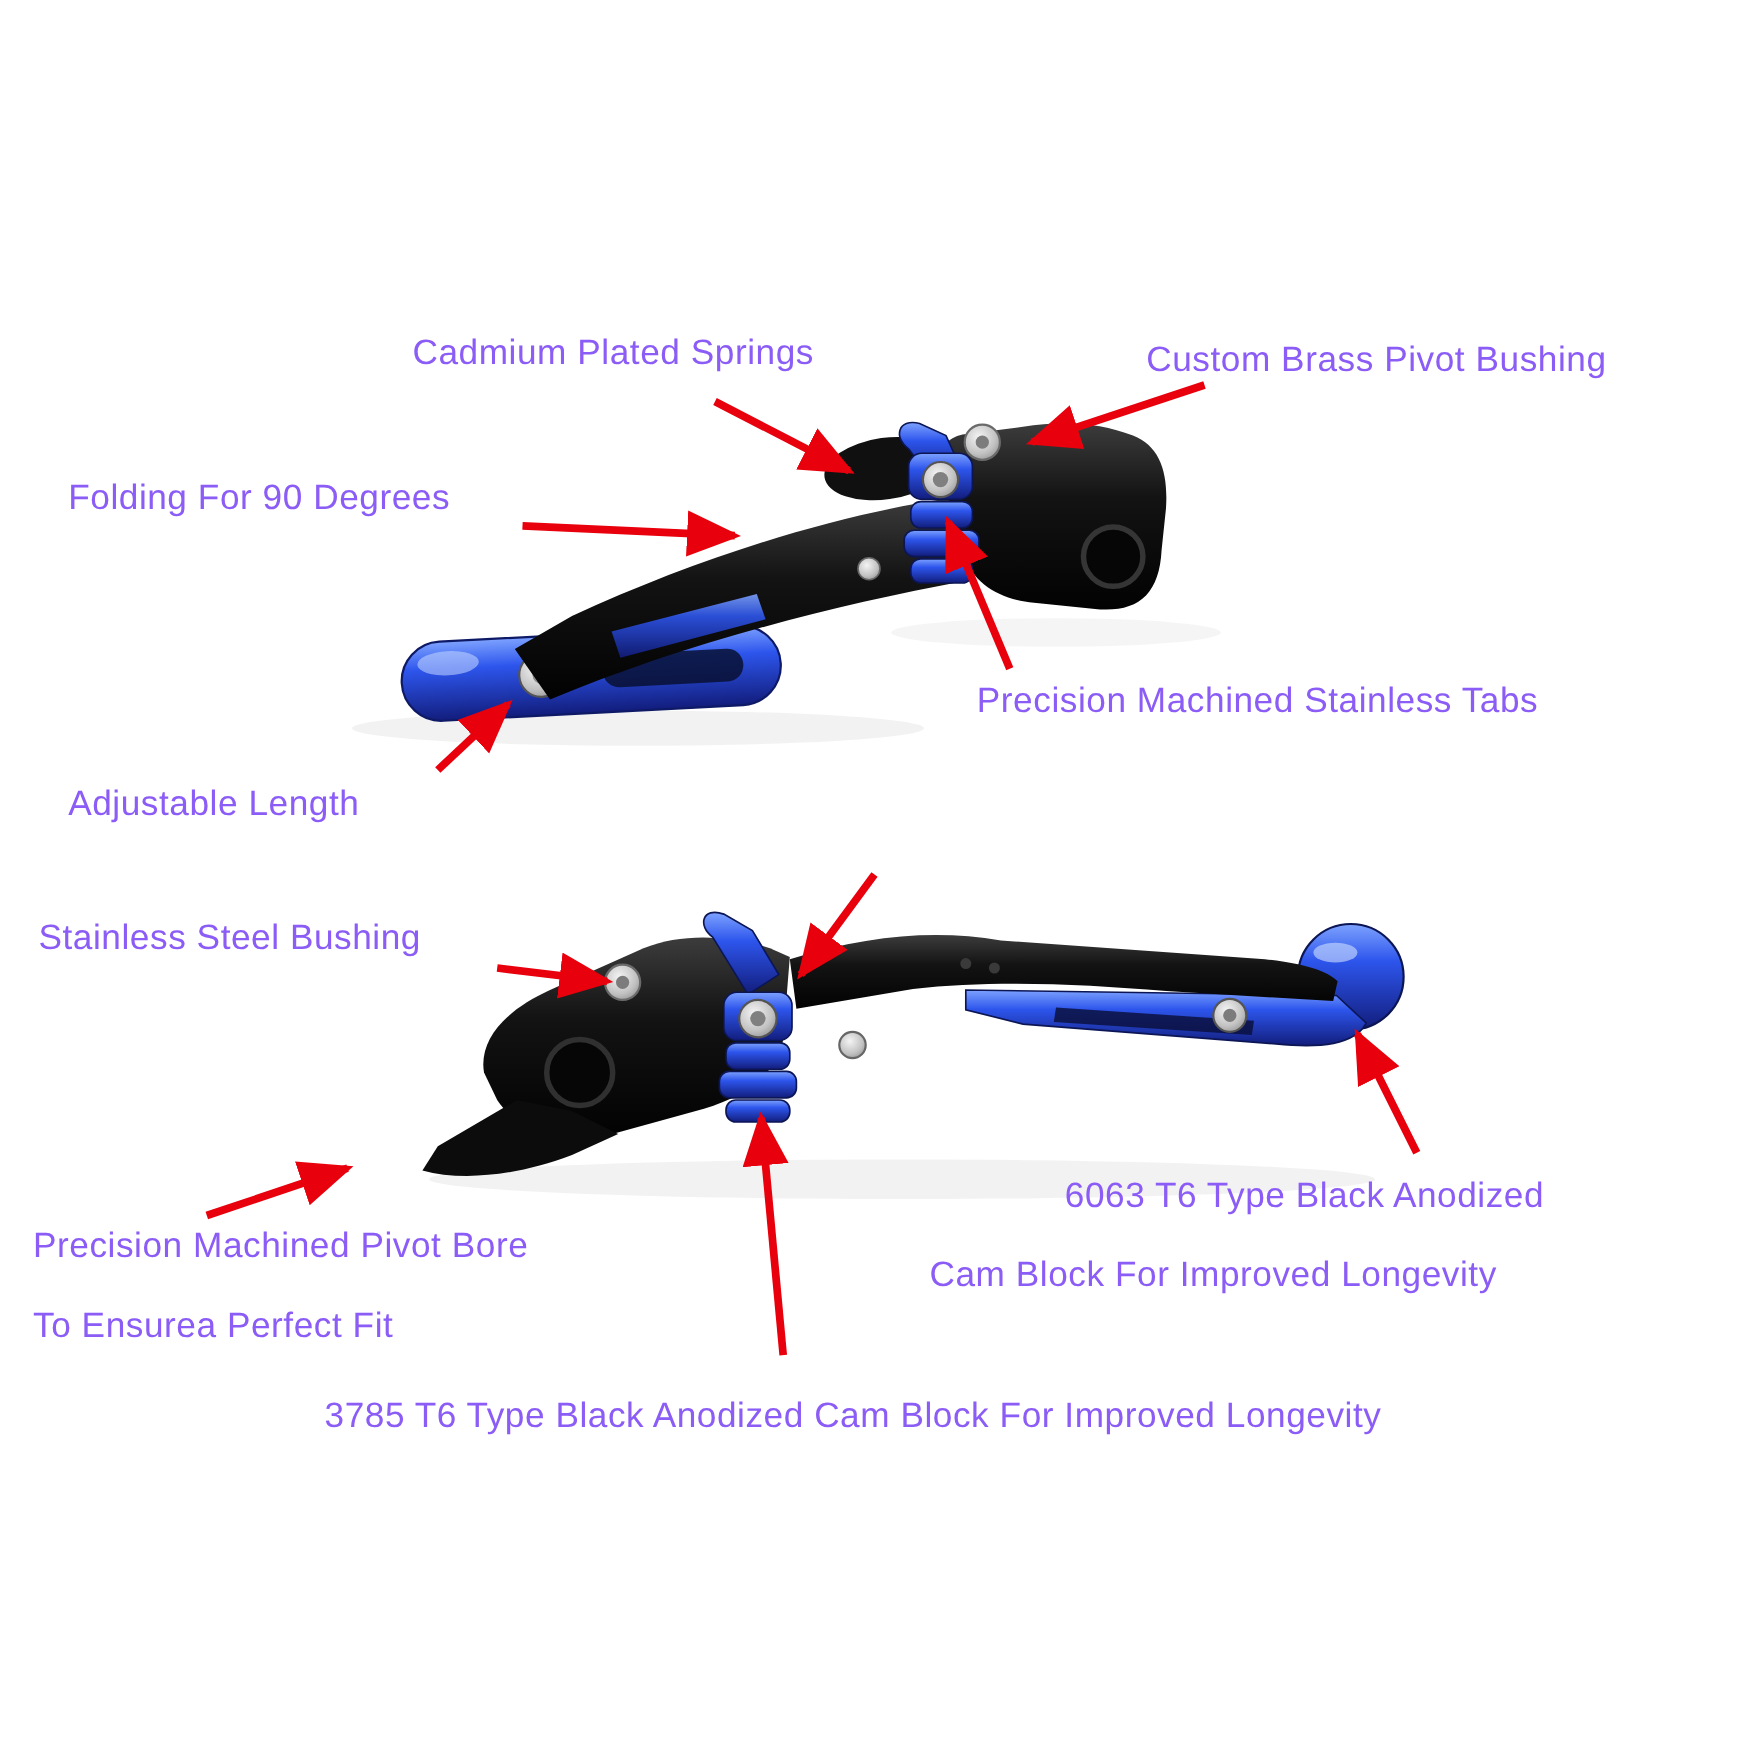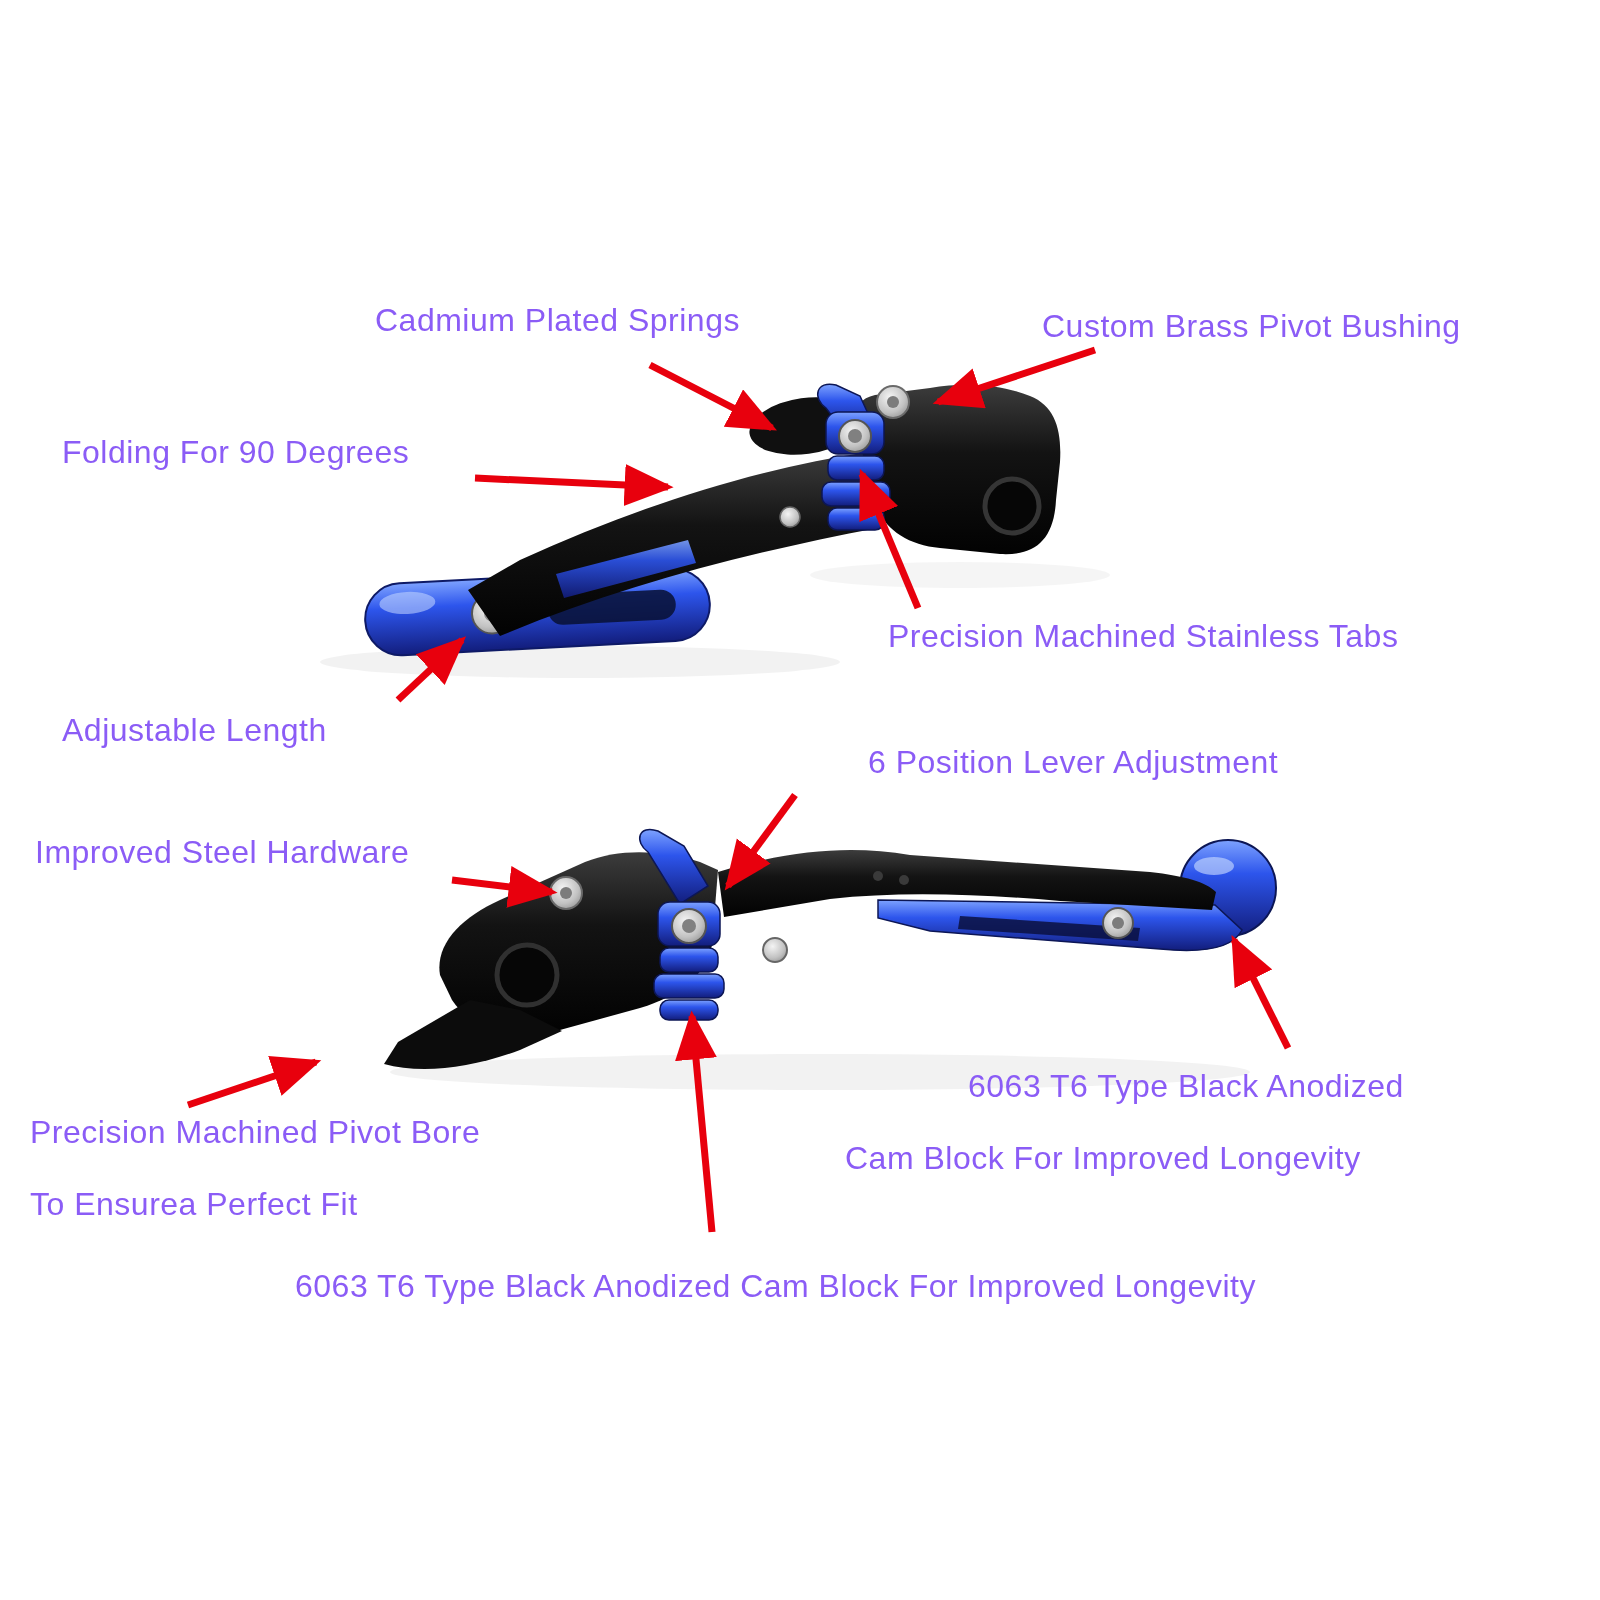--- a/index.html
+++ b/index.html
@@ -142,21 +142,20 @@
       <line x1="1288" y1="1048" x2="1234" y2="940" marker-end="url(#ah)"></line>
       <line x1="712" y1="1232" x2="692" y2="1016" marker-end="url(#ah)"></line>
     </g>
   </svg>
 
   <div class="label" id="lbl-cadmium">Cadmium Plated Springs</div>
   <div class="label" id="lbl-brass">Custom Brass Pivot Bushing</div>
   <div class="label" id="lbl-folding">Folding For 90 Degrees</div>
   <div class="label" id="lbl-adjuster-tabs">Precision Machined Stainless Tabs</div>
   <div class="label" id="lbl-adjustable-length">Adjustable Length</div>
-  <div class="label" id="lbl-six-position">6 Position Lever Adjustment</div>
-  <div class="label" id="lbl-stainless">Improved Steel Hardware</div>
+  <div class="label" id="lbl-stainless">Stainless Steel Bushing</div>
   <div class="label" id="lbl-pivot-bore-2">To Ensurea Perfect Fit</div>
   <div class="label" id="lbl-pivot-bore-1">Precision Machined Pivot Bore</div>
   <div class="label" id="lbl-cam-right-1">6063 T6 Type Black Anodized</div>
   <div class="label" id="lbl-cam-right-2">Cam Block For Improved Longevity</div>
-  <div class="label" id="lbl-cam-bottom">6063 T6 Type Black Anodized Cam Block For Improved Longevity</div>
+  <div class="label" id="lbl-cam-bottom">3785 T6 Type Black Anodized Cam Block For Improved Longevity</div>
 
 </div>
 
 </body></html>

